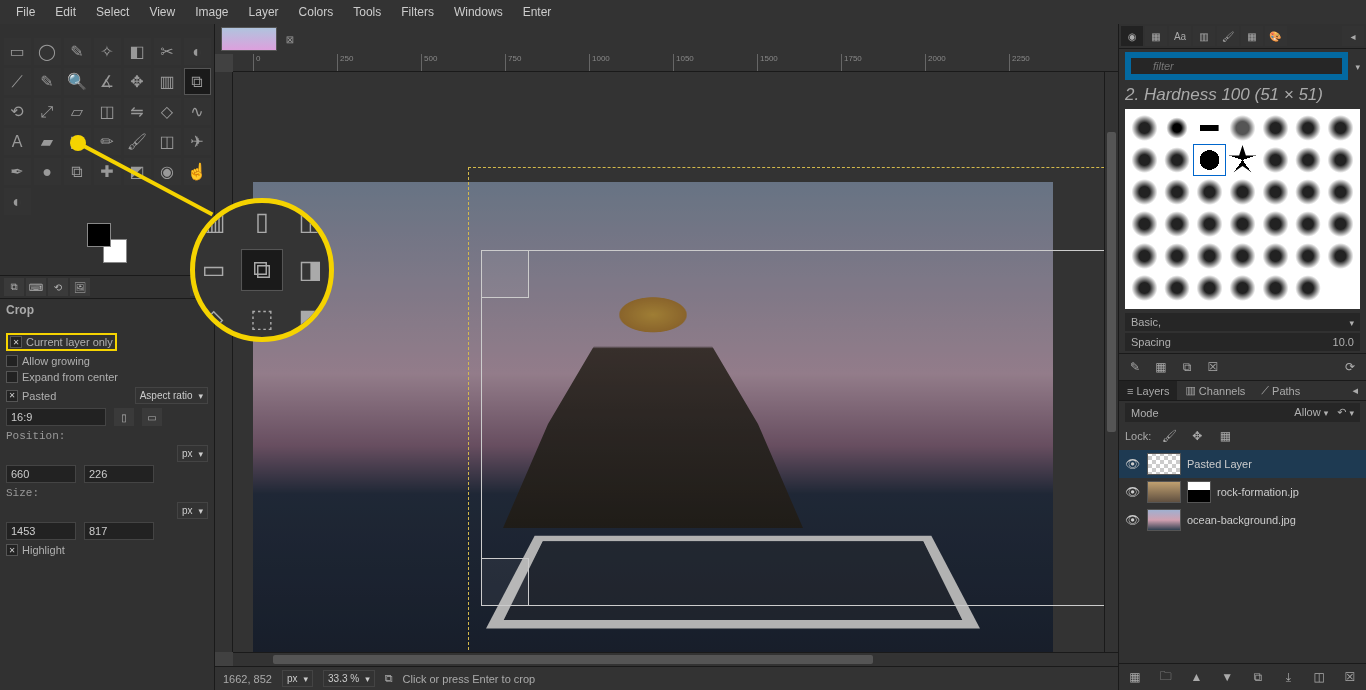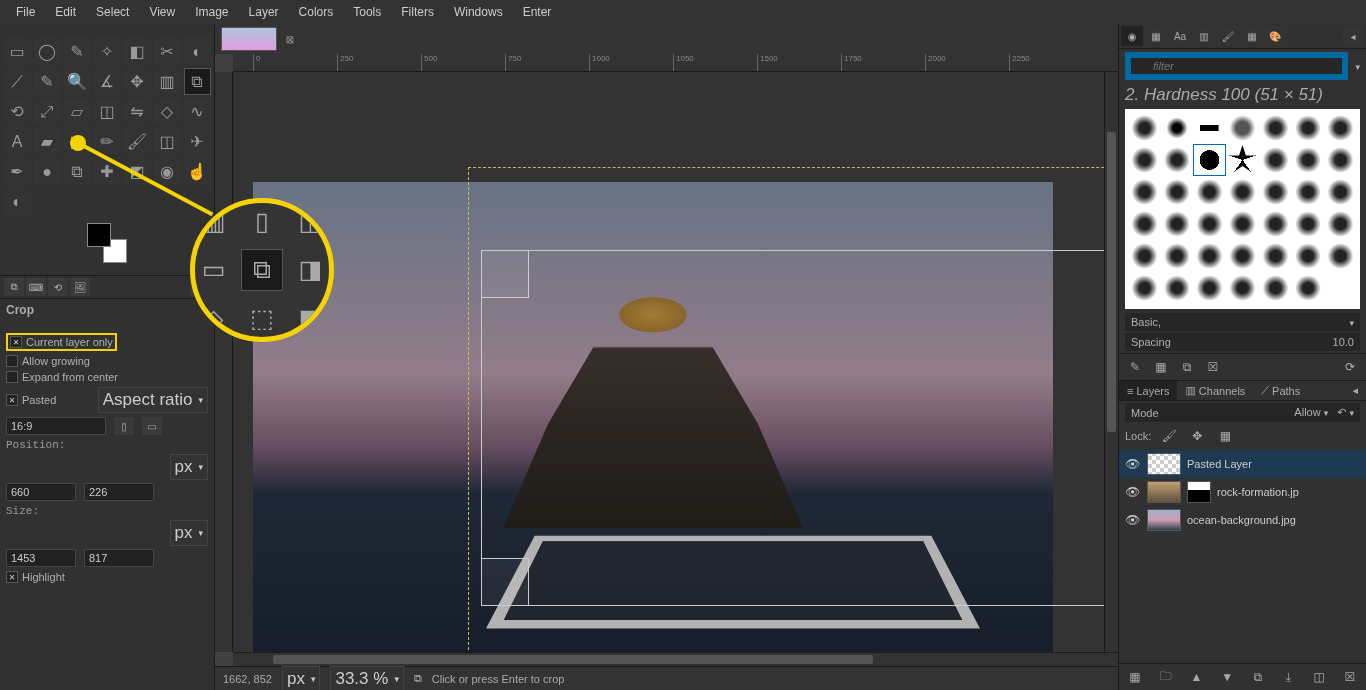--- a/index.html
+++ b/index.html
@@ -22,21 +22,21 @@
 .tool-options-tabs { display: flex; gap: 2px; padding: 2px 4px; border-top: 1px solid #1a1a1a; border-bottom: 1px solid #1a1a1a; }
 .tab-icon { width: 20px; height: 18px; background: #3a3a3a; display: flex; align-items: center; justify-content: center; font-size: 10px; cursor: pointer; }
 
 .tool-options { flex: 1; padding: 4px 6px; overflow-y: auto; position: relative; }
 .opt-title { font-weight: bold; color: #aaa; margin-bottom: 16px; }
 .opt-row { display: flex; align-items: center; gap: 4px; margin: 4px 0; font-size: 11px; }
 .opt-check { width: 12px; height: 12px; background: #222; border: 1px solid #555; display: inline-flex; align-items: center; justify-content: center; font-size: 8px; color: #ccc; cursor: pointer; }
 .highlight-box { border: 2px solid #f5d300; padding: 1px 2px; display: inline-flex; align-items: center; gap: 4px; }
 .opt-input-group { display: flex; gap: 8px; align-items: center; margin: 3px 0; }
 .opt-field { background: #222; border: 1px solid #444; padding: 2px 4px; color: #ccc; width: 70px; font-size: 11px; }
-.opt-dropdown { background: #333; border: 1px solid #444; padding: 2px 4px; color: #ccc; font-size: 17px; display: inline-flex; align-items: center; gap: 3px; }
+.opt-dropdown { background: #333; border: 1px solid #444; padding: 2px 4px; color: #ccc; font-size: 10px; display: inline-flex; align-items: center; gap: 3px; }
 .opt-label { color: #999; font-size: 11px; margin-top: 4px; font-family: Liberation Mono, monospace; }
 
 
 .canvas-area { flex: 1; background: #414141; display: flex; flex-direction: column; position: relative; }
 .image-tabs { height: 30px; display: flex; align-items: center; padding: 2px 6px; background: #333; }
 .image-tab { width: 56px; height: 24px; background: linear-gradient(180deg,#b0c4de,#dda0dd); border: 1px solid #555; margin-right: 6px; cursor: pointer; }
 .tab-close { width: 14px; height: 14px; display: flex; align-items: center; justify-content: center; font-size: 10px; color: #999; cursor: pointer; }
 .ruler-h { height: 18px; background: #333; border-bottom: 1px solid #1a1a1a; display: flex; align-items: center; font-size: 8px; color: #888; position: relative; overflow: hidden; margin-left: 18px; }
 .ruler-tick { position: absolute; top: 0; height: 100%; border-left: 1px solid #666; padding-left: 2px; }
 .canvas-body { flex: 1; display: flex; }

